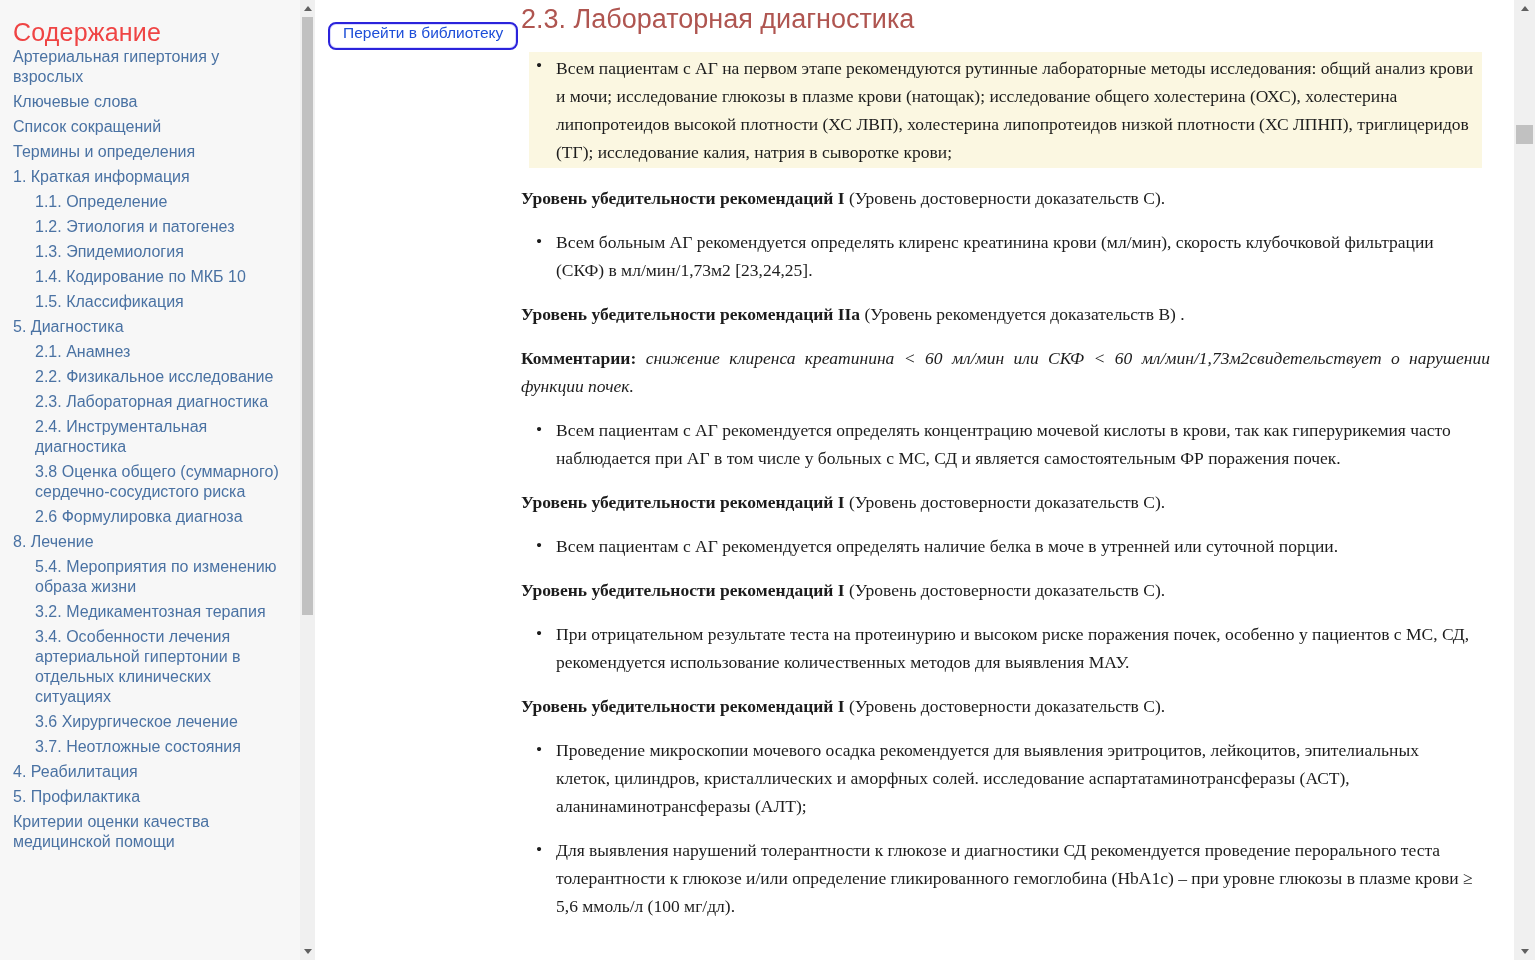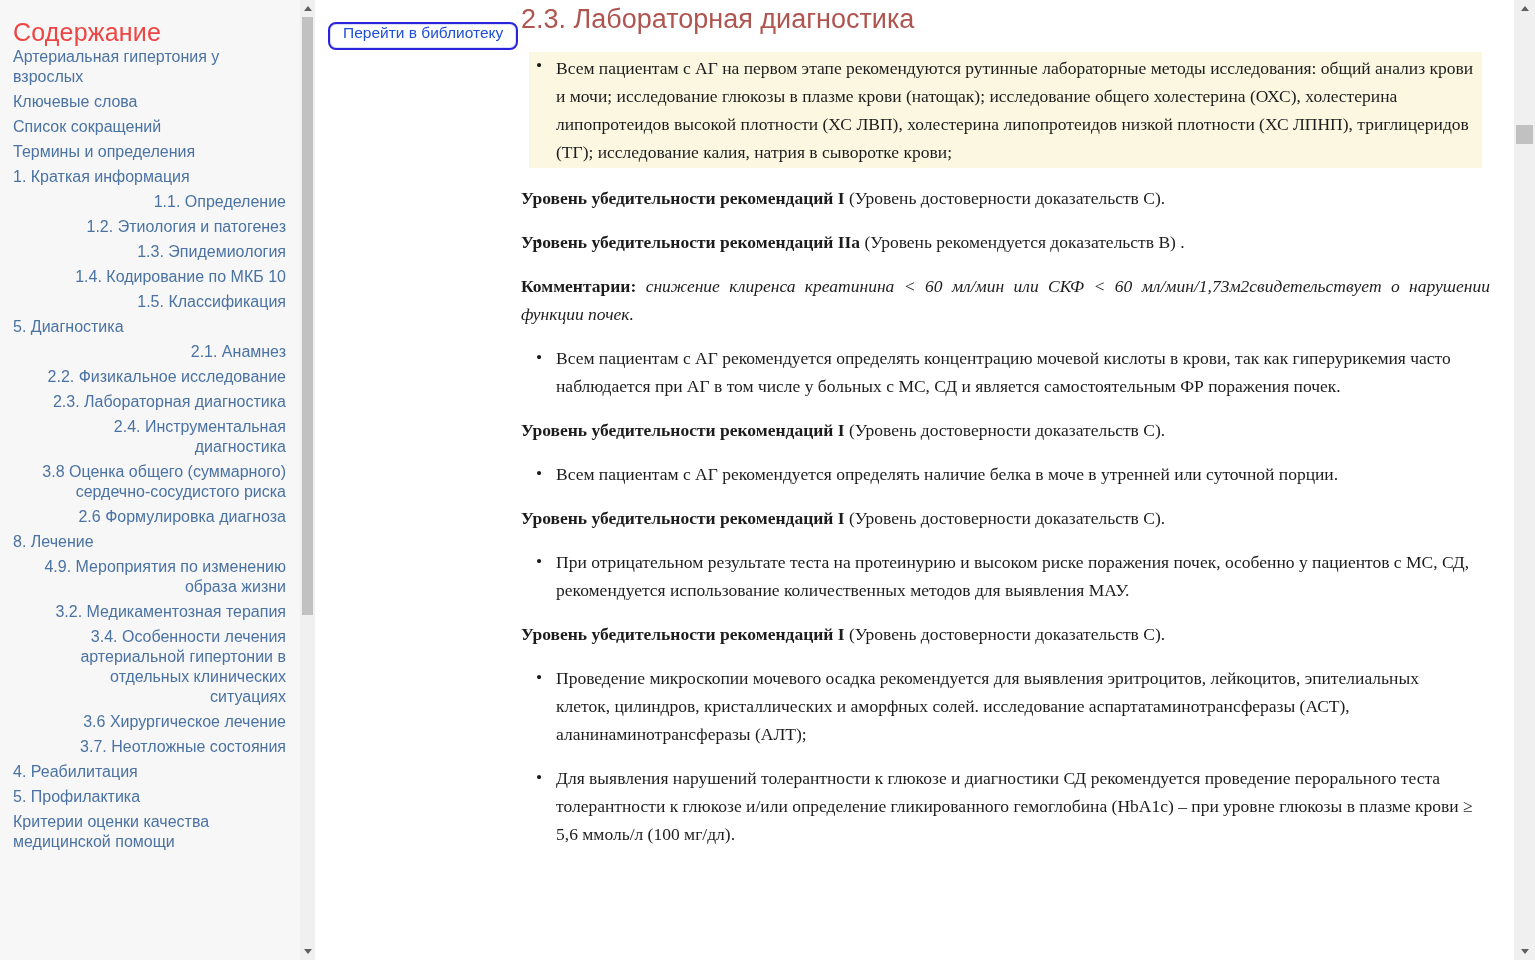--- a/index.html
+++ b/index.html
@@ -14,21 +14,21 @@
     padding: 14px 14px 0 13px; overflow: hidden; flex: 0 0 300px;
   }
   .sb-title {
     font-size: 25px; font-weight: 300; color: #ef4444;
     margin: 4px 0 0 0; letter-spacing: 0.2px;
   }
   .toc-link {
     display: block; color: #4a72a3; text-decoration: none;
     font-size: 16px; line-height: 20px; margin-bottom: 5px; cursor: pointer;
   }
-  .toc-link.lvl1 { padding-left: 22px; text-align: right; }
+  .toc-link.lvl1 { padding-left: 22px; }
 
   
   .vscroll {
     position: relative; width: 15px; height: 100%;
     background: #f0f0f0; flex: 0 0 15px;
   }
   .vscroll.right { width: 21px; flex: 0 0 21px; }
   .sb-arrow {
     position: absolute; left: 0; width: 100%; height: 15px;
     display: flex; align-items: center; justify-content: center; cursor: pointer;
@@ -87,21 +87,21 @@
         <a href="#" class="toc-link lvl1">1.4. Кодирование по МКБ 10</a>
         <a href="#" class="toc-link lvl1">1.5. Классификация</a>
         <a href="#" class="toc-link lvl0">5. Диагностика</a>
         <a href="#" class="toc-link lvl1">2.1. Анамнез</a>
         <a href="#" class="toc-link lvl1">2.2. Физикальное исследование</a>
         <a href="#" class="toc-link lvl1">2.3. Лабораторная диагностика</a>
         <a href="#" class="toc-link lvl1">2.4. Инструментальная диагностика</a>
         <a href="#" class="toc-link lvl1">3.8 Оценка общего (суммарного) сердечно-сосудистого риска</a>
         <a href="#" class="toc-link lvl1">2.6 Формулировка диагноза</a>
         <a href="#" class="toc-link lvl0">8. Лечение</a>
-        <a href="#" class="toc-link lvl1">4.9. Мероприятия по изменению образа жизни</a>
+        <a href="#" class="toc-link lvl1">5.4. Мероприятия по изменению образа жизни</a>
         <a href="#" class="toc-link lvl1">3.2. Медикаментозная терапия</a>
         <a href="#" class="toc-link lvl1">3.4. Особенности лечения артериальной гипертонии в отдельных клинических ситуациях</a>
         <a href="#" class="toc-link lvl1">3.6 Хирургическое лечение</a>
         <a href="#" class="toc-link lvl1">3.7. Неотложные состояния</a>
         <a href="#" class="toc-link lvl0">4. Реабилитация</a>
         <a href="#" class="toc-link lvl0">5. Профилактика</a>
         <a href="#" class="toc-link lvl0">Критерии оценки качества медицинской помощи</a>
       </div>
   </nav>
 
@@ -114,21 +114,21 @@
         <span class="tri-down"></span>
       </div>
   </div>
 
   <main class="main">
     <button class="lib-btn">Перейти в библиотеку</button>
     <h1 class="page-title">2.3. Лабораторная диагностика</h1>
     <div class="article">
         <div class="li highlight"><span class="marker">•</span><span>Всем пациентам с АГ на первом этапе рекомендуются рутинные лабораторные методы исследования: общий анализ крови и мочи; исследование глюкозы в плазме крови (натощак); исследование общего холестерина (ОХС), холестерина липопротеидов высокой плотности (ХС ЛВП), холестерина липопротеидов низкой плотности (ХС ЛПНП), триглицеридов (ТГ); исследование калия, натрия в сыворотке крови;</span></div>
         <p class="para"><b>Уровень убедительности рекомендаций I</b><span> (Уровень достоверности доказательств С).</span></p>
-        <div class="li"><span class="marker">•</span></div>
+        <div class="li"><span class="marker">•</span><span>Всем больным АГ рекомендуется определять клиренс креатинина крови (мл/мин), скорость клубочковой фильтрации (СКФ) в мл/мин/1,73м2 [23,24,25].</span></div>
         <p class="para"><b>Уровень убедительности рекомендаций IIa</b><span> (Уровень рекомендуется доказательств В) .</span></p>
         <p class="para comment justify"><b>Комментарии:</b><i> снижение клиренса креатинина &lt; 60 мл/мин или СКФ &lt; 60 мл/мин/1,73м2свидетельствует о нарушении функции почек.</i></p>
         <div class="li"><span class="marker">•</span><span>Всем пациентам с АГ рекомендуется определять концентрацию мочевой кислоты в крови, так как гиперурикемия часто наблюдается при АГ в том числе у больных с МС, СД и является самостоятельным ФР поражения почек.</span></div>
         <p class="para"><b>Уровень убедительности рекомендаций I</b><span> (Уровень достоверности доказательств С).</span></p>
         <div class="li"><span class="marker">•</span><span>Всем пациентам с АГ рекомендуется определять наличие белка в моче в утренней или суточной порции.</span></div>
         <p class="para"><b>Уровень убедительности рекомендаций I</b><span> (Уровень достоверности доказательств С).</span></p>
         <div class="li"><span class="marker">•</span><span>При отрицательном результате теста на протеинурию и высоком риске поражения почек, особенно у пациентов с МС, СД, рекомендуется использование количественных методов для выявления МАУ.</span></div>
         <p class="para"><b>Уровень убедительности рекомендаций I</b><span> (Уровень достоверности доказательств С).</span></p>
         <div class="li"><span class="marker">•</span><span>Проведение микроскопии мочевого осадка рекомендуется для выявления эритроцитов, лейкоцитов, эпителиальных клеток, цилиндров, кристаллических и аморфных солей. исследование аспартатаминотрансферазы (АСТ), аланинаминотрансферазы (АЛТ);</span></div>
         <div class="li"><span class="marker">•</span><span>Для выявления нарушений толерантности к глюкозе и диагностики СД рекомендуется проведение перорального теста толерантности к глюкозе и/или определение гликированного гемоглобина (HbA1c) – при уровне глюкозы в плазме крови ≥ 5,6 ммоль/л (100 мг/дл).</span></div>

